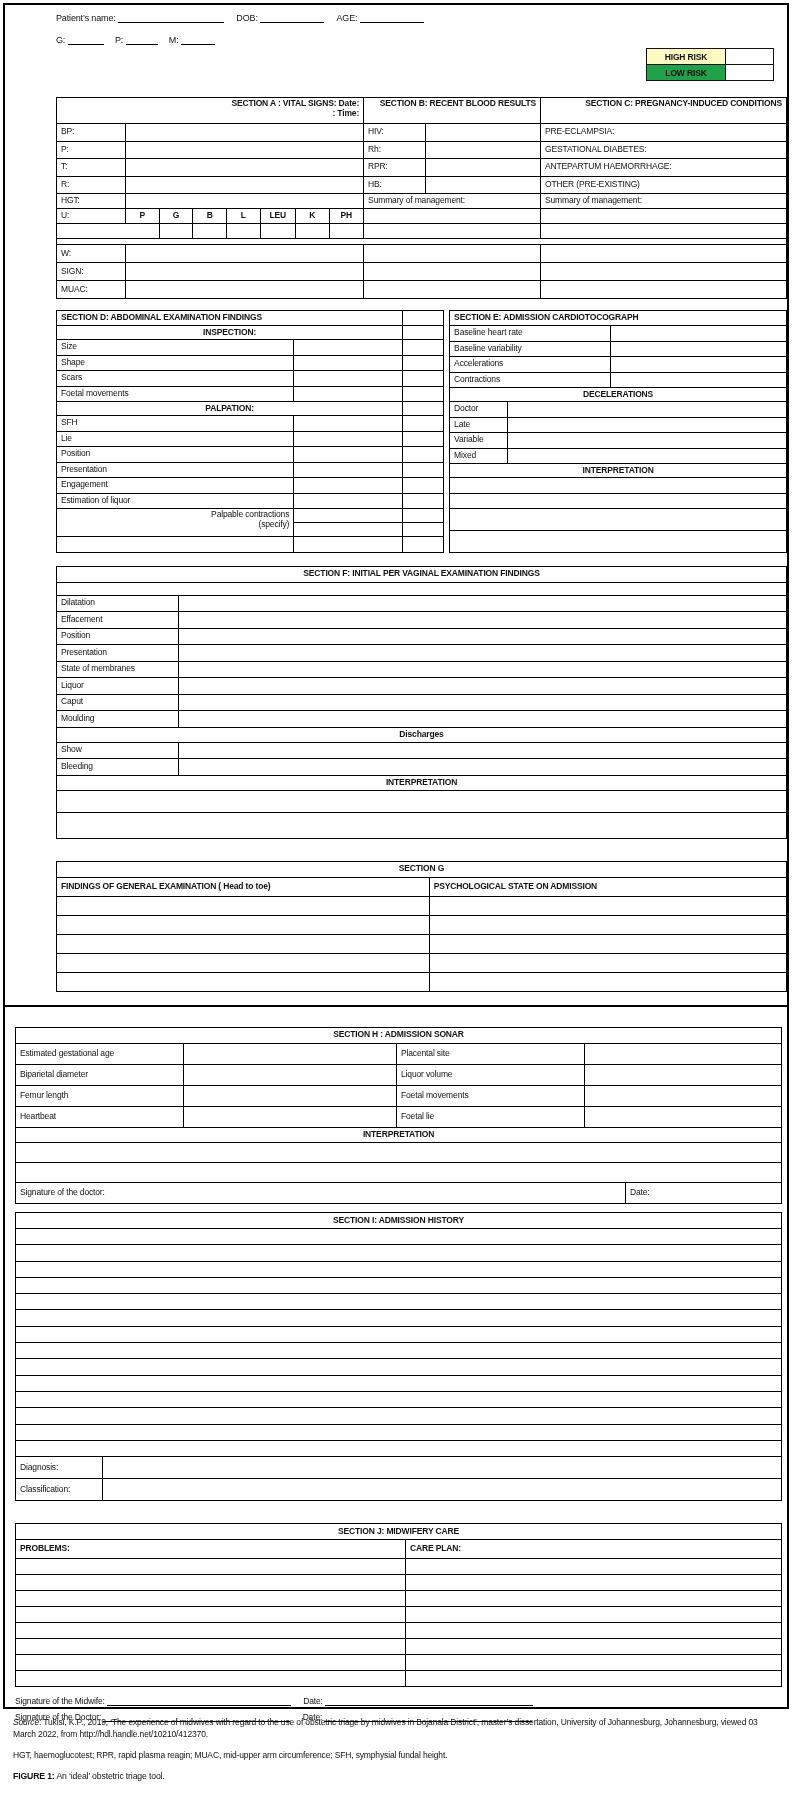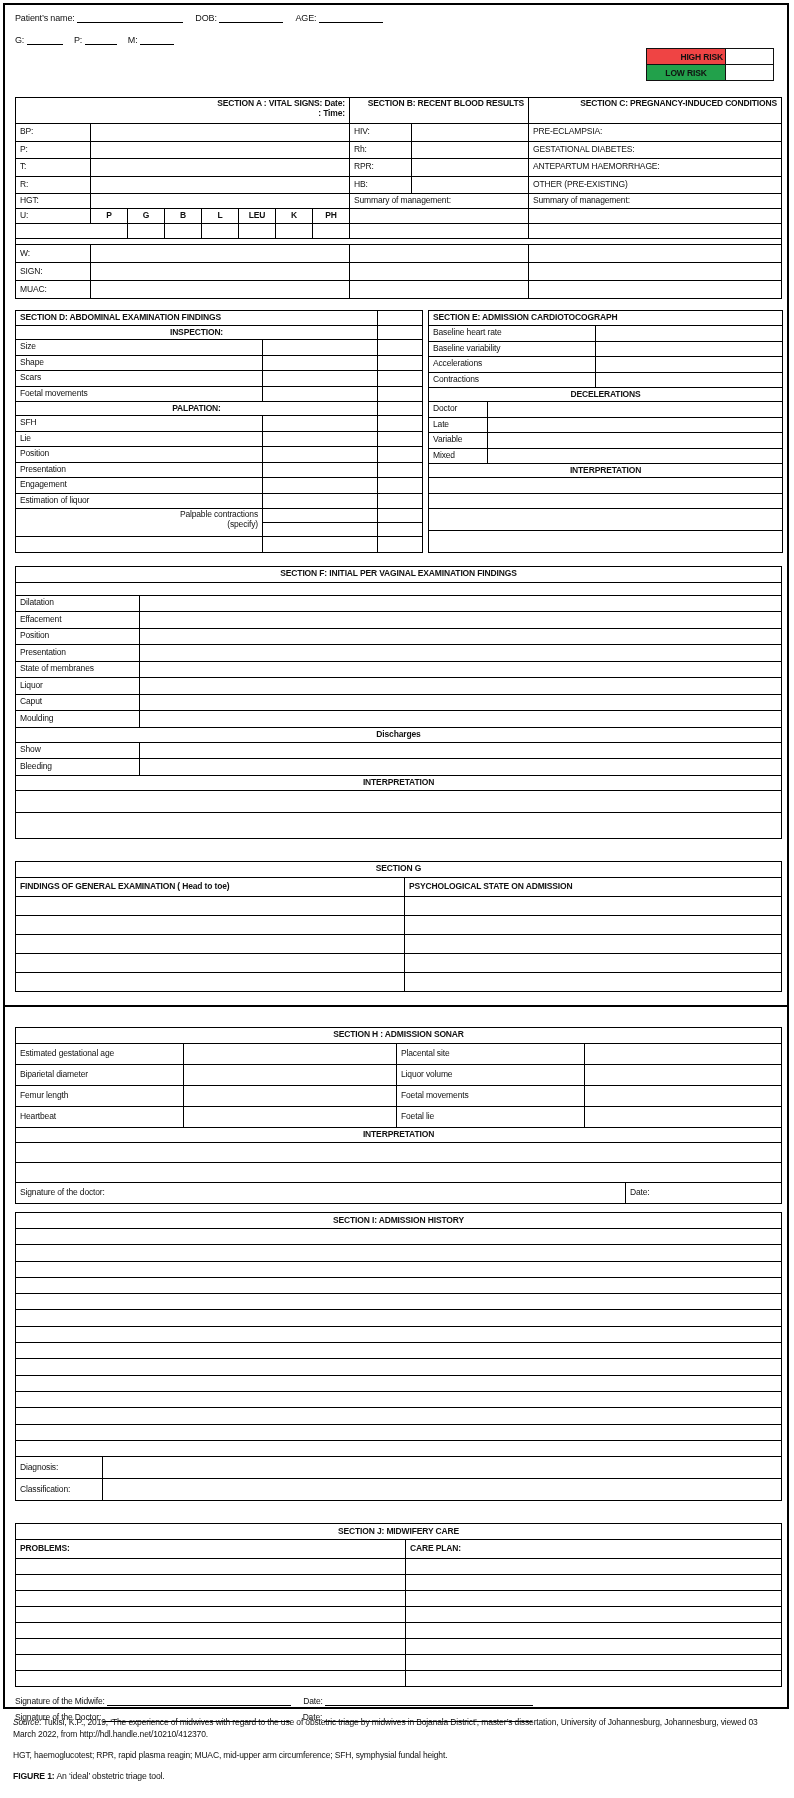--- a/index.html
+++ b/index.html
@@ -5,21 +5,21 @@
   html,body{margin:0;padding:0;}
   body{
     width:794px;height:1798px;background:#ffffff;position:relative;
     font-family:"Liberation Sans", sans-serif;color:#111;
     letter-spacing:-0.15px;
   }
   .frame{
     position:absolute;left:3px;top:3px;width:786px;height:1706px;
     border:2px solid #000;box-sizing:border-box;
   }
-  .upper{position:relative;height:1000px;box-sizing:border-box;padding-top:7px;}
+  .upper{position:relative;height:1000px;box-sizing:border-box;padding-top:7px;margin-left:41px;}
   .lower{position:relative;border-top:2px solid #000;box-sizing:border-box;}
   .pline{margin-left:10px;font-size:9px;height:13px;}
   .pline.second{margin-top:9px;}
   .lbl{display:inline-block;}
   .uline{display:inline-block;border-bottom:1px solid #000;height:10px;vertical-align:bottom;}
   .risk{position:absolute;top:43px;right:13px;border-collapse:collapse;table-layout:fixed;}
   .risk td{border:1.6px solid #111;height:16px;font-size:8.5px;font-weight:bold;text-align:center;padding:0 2px;box-sizing:border-box;}
   table.tbl{border-collapse:collapse;table-layout:fixed;margin-left:10px;border:1.5px solid #000;}
   table.tbl td{
     border:1px solid #000;padding:0 4px;font-size:8.5px;line-height:1.15;
@@ -71,21 +71,21 @@
       <span class="uline" style="width:34px"></span>
     </div>
 
     <table class="risk">
       <colgroup>
           <col style="width:79px">
           <col style="width:48px">
         </colgroup>
       <tbody>
           <tr>
-            <td style="background: #ef4444; text-align: right;">HIGH RISK</td>
+            <td style="background: #fef9c3;">HIGH RISK</td>
             <td></td>
           </tr>
       <tr>
             <td style="background: rgb(34, 161, 75);">LOW RISK</td>
             <td></td>
           </tr>
     </tbody>
       </table>
 
     <table class="tbl mt-abc">

